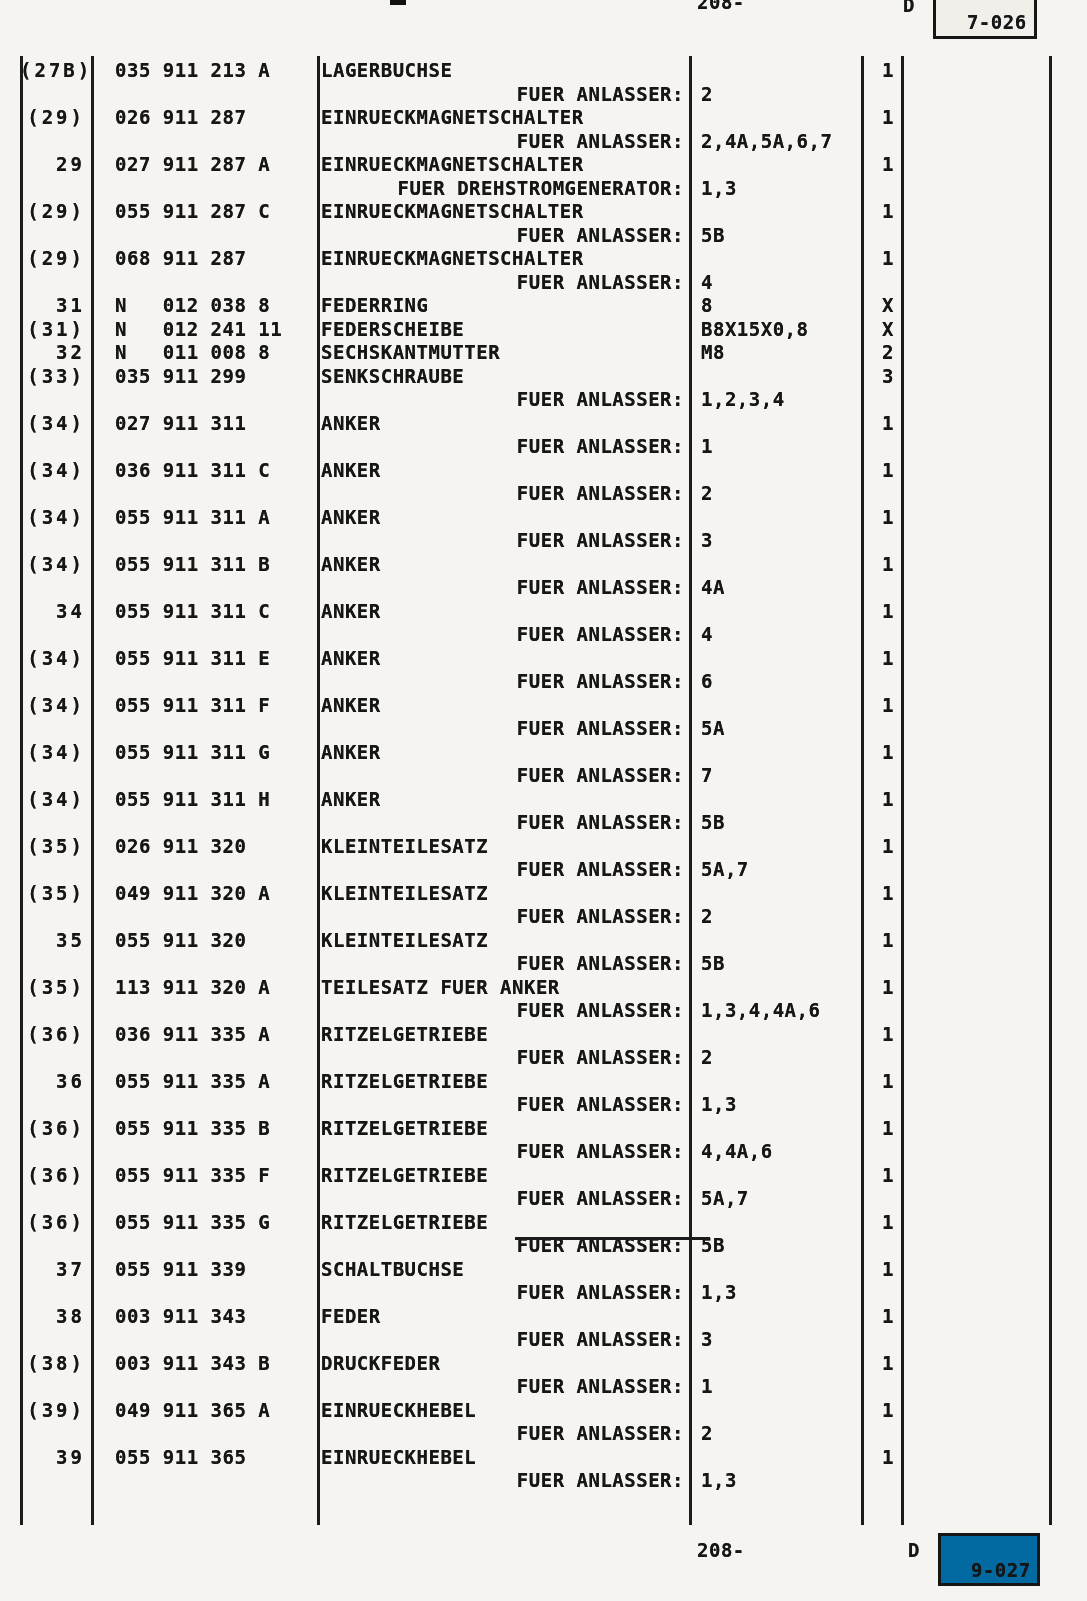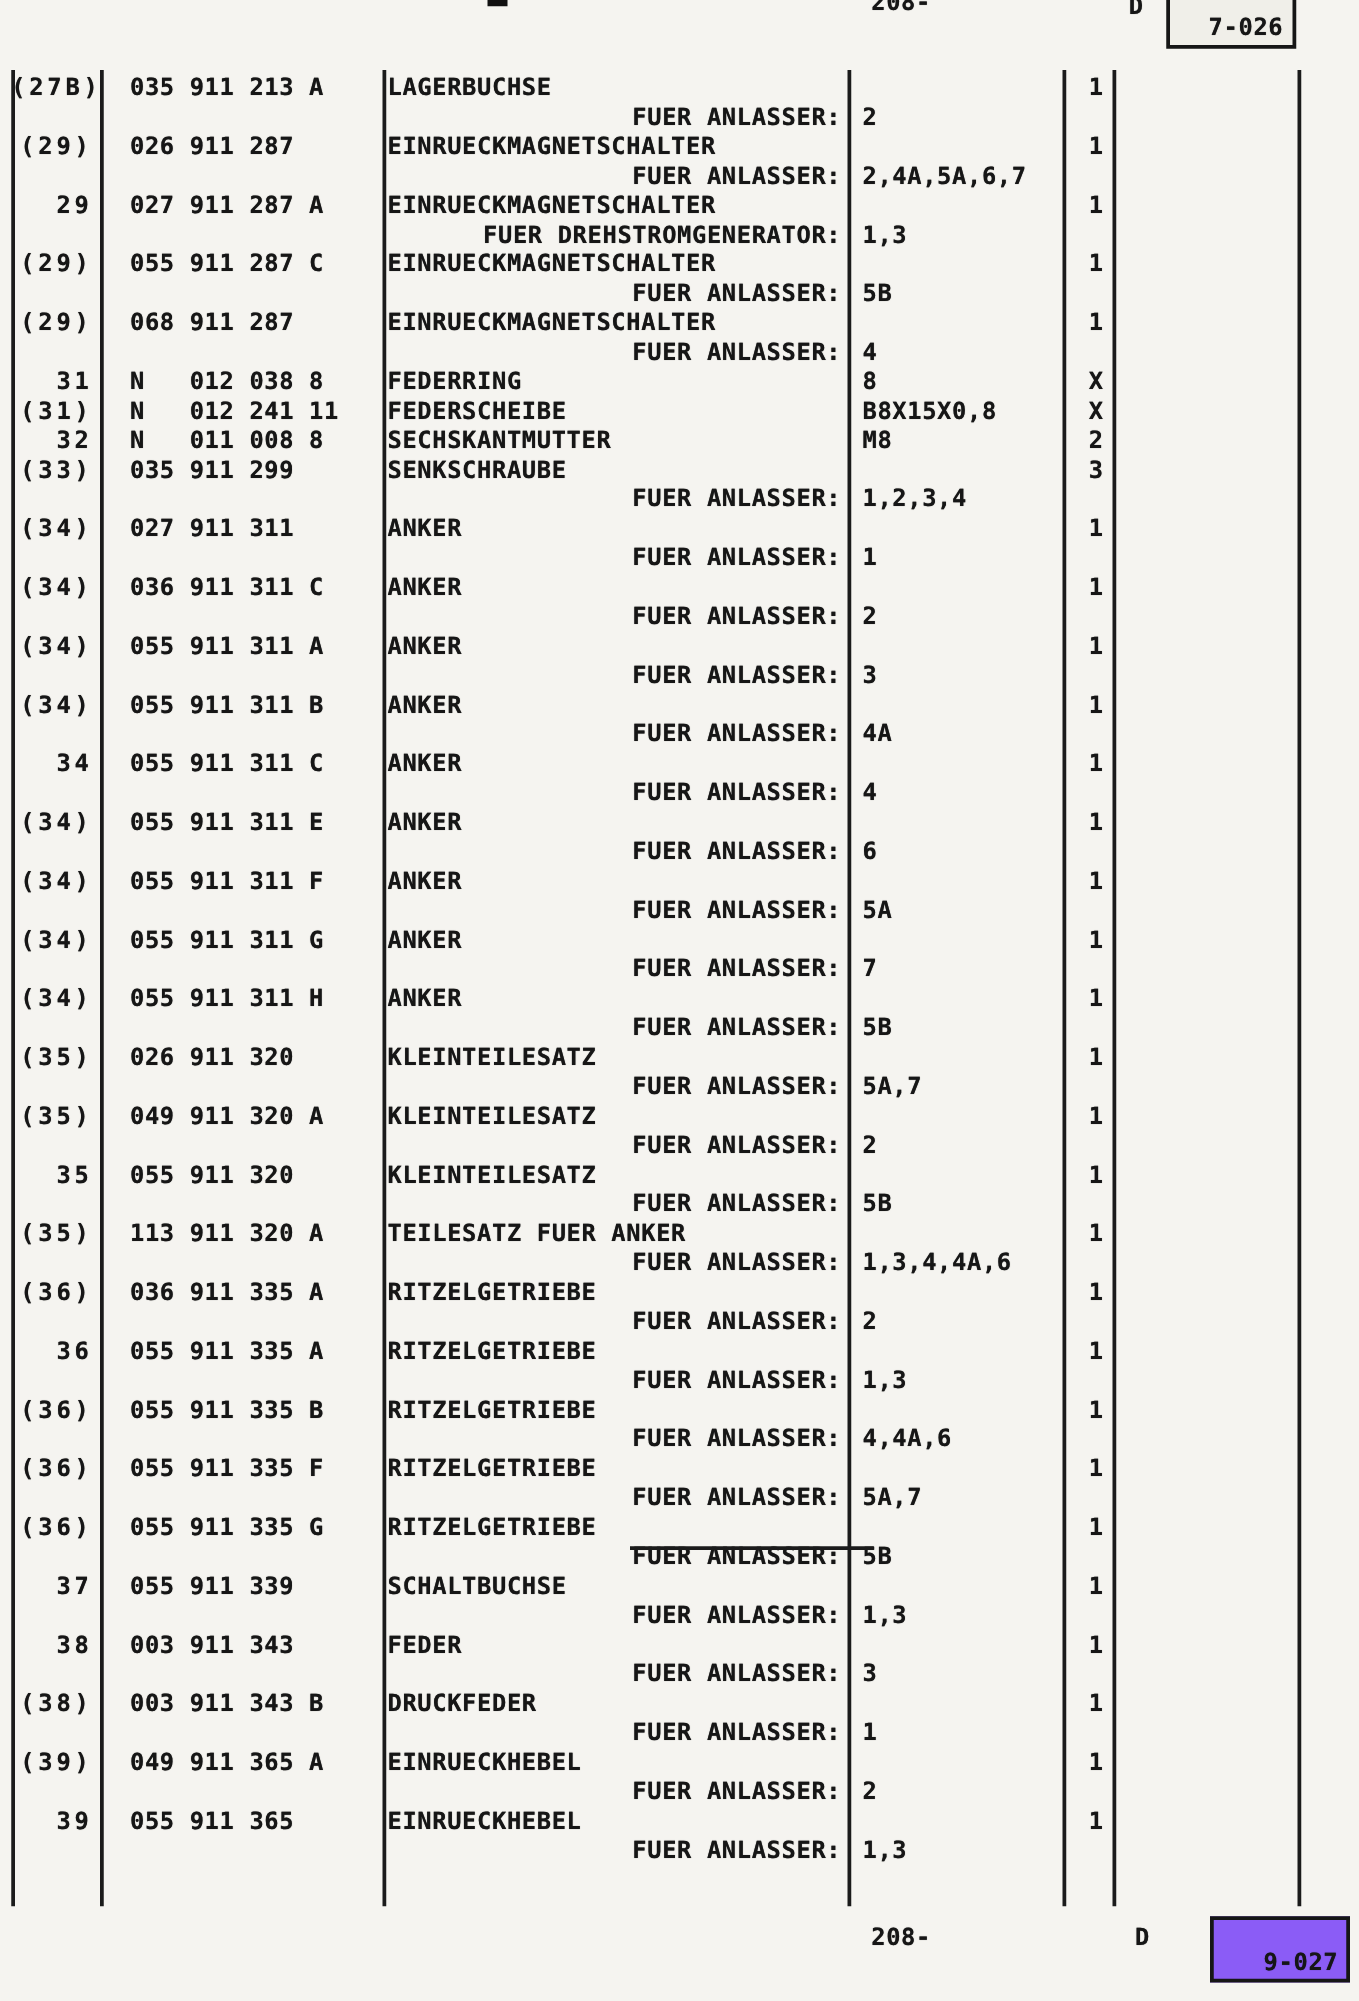--- a/index.html
+++ b/index.html
@@ -23,28 +23,28 @@
   .hdr-ref-letter{position:absolute;left:903px;top:-6px;}
   .hdr-ref-box{
     position:absolute;left:933px;top:-16px;
     border:3px solid #161616;
     padding:2px 7px 3px 7px;
     background:#f0efe9;
   }
   .ftr-page{position:absolute;left:697px;top:1539px;}
   .ftr-ref-letter{position:absolute;left:908px;top:1539px;}
   .ftr-ref-box{
-    position:absolute;left:968px;top:1533px;
+    position:absolute;left:938px;top:1533px;
     border:3px solid #161616;
-    padding:1px 6px 2px 16px;
-    background:#8b5cf6;
+    padding:1px 6px 2px 6px;
+    background:#0369a1;
   }
   
   .table-wrap{
-    position:absolute;left:9px;top:56px;
+    position:absolute;left:20px;top:56px;
     width:1033px;height:1469px;
   }
   .vrule{
     position:absolute;top:0;bottom:0;width:3px;
     background:#1b1b1b;
   }
   .lines{
     position:absolute;left:0;top:3px;right:0;
   }
   .line{

